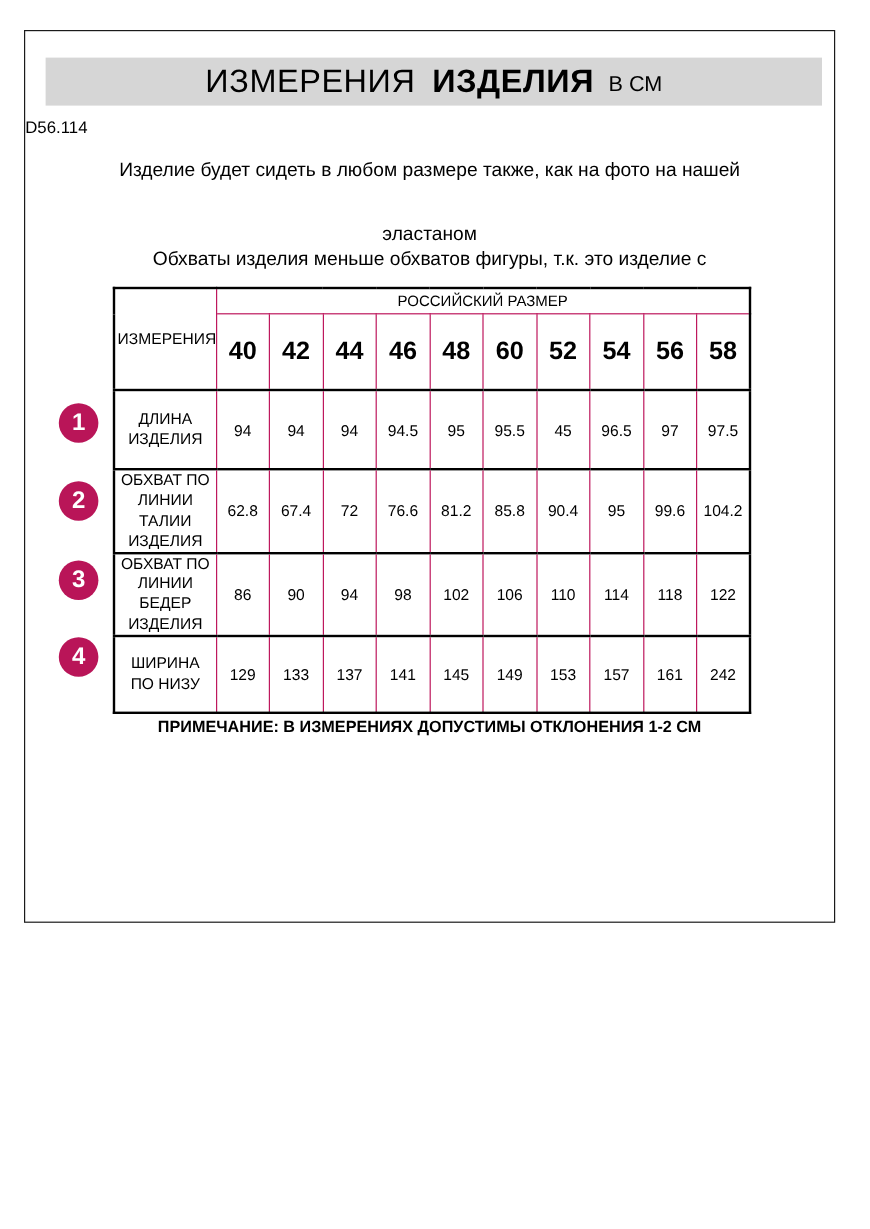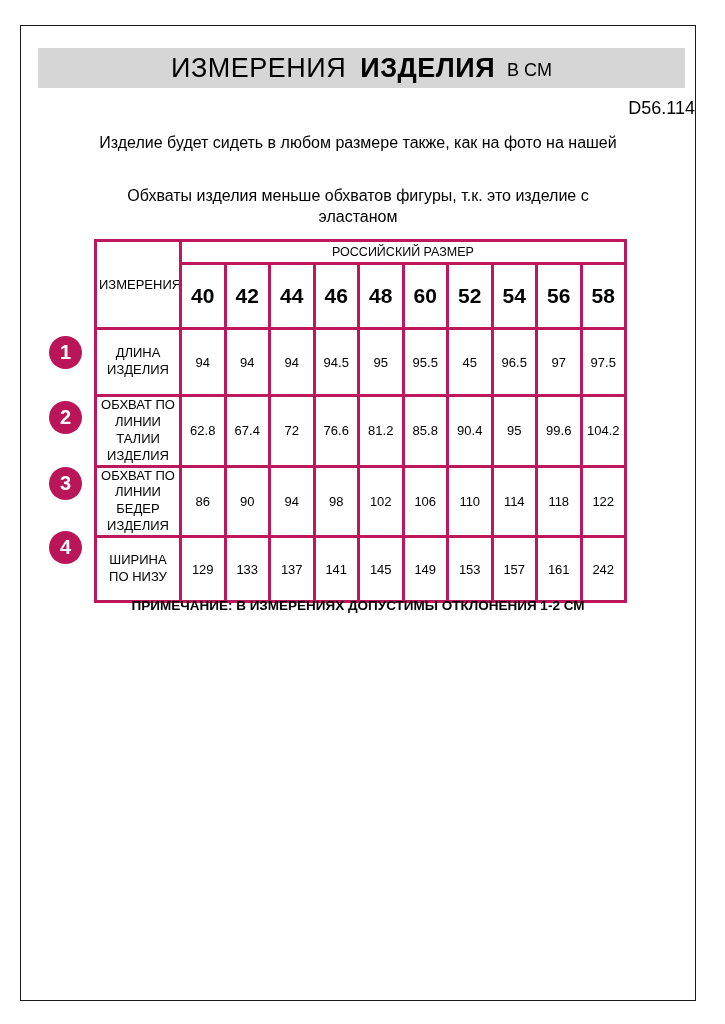--- a/index.html
+++ b/index.html
@@ -14,21 +14,21 @@
     width: 725px;
     height: 1024px;
     background: #ffffff;
     overflow: hidden;
   }
   .page-frame {
     position: absolute;
     left: 20px;
     top: 25px;
     width: 676px;
-    height: 976px;
+    height: 744px;
     border: 1.5px solid #1a1a1a;
     box-sizing: border-box;
     background: #ffffff;
   }
   .title-band {
     position: absolute;
     left: 17px;
     top: 22px;
     width: 647px;
     height: 40px;
@@ -52,22 +52,22 @@
     font-size: 18px;
     font-weight: 400;
     margin-left: 12px;
     padding-top: 4px;
   }
   .product-code {
     position: absolute;
     left: 0;
     top: 72px;
     width: 100%;
-    text-align: right;
-    font-size: 18px;
+    text-align: left;
+    font-size: 14px;
   }
   .intro-par {
     position: absolute;
     left: 72px;
     width: 530px;
     text-align: center;
     font-size: 16px;
     line-height: 21px;
   }
   .intro-par.p1 { top: 106px; }
@@ -78,21 +78,21 @@
     top: 213px;
     width: 530px;
   }
   table.size-table {
     border-collapse: collapse;
     table-layout: fixed;
     width: 530px;
     border: 2px solid #000;
   }
   table.size-table td {
-    border: 3px solid #be185d;
+    border: 1px solid #be185d;
     text-align: center;
     vertical-align: middle;
     padding: 0 2px;
     overflow: hidden;
   }
   .group-cell { height: 20px; font-size: 12.5px; }
   .corner-cell { font-size: 13px; }
   .size-cell { height: 62px; font-size: 21px; font-weight: 700; }
   tr.data-row td { border-top: 2px solid #000; font-size: 13px; }
   td.rowlabel { font-size: 11.5px; line-height: 1.3; }
@@ -139,22 +139,22 @@
       <span class="t-units">В СМ</span>
     </div>
 
     <div class="product-code">D56.114</div>
 
     <div class="intro-par p1">
       <div>Изделие будет сидеть в любом размере также, как на фото на нашей</div>
     </div>
 
     <div class="intro-par p2">
+      <div>эластаном</div>
       <div>Обхваты изделия меньше обхватов фигуры, т.к. это изделие с</div>
-      <div>эластаном</div>
     </div>
 
     <div class="table-wrap">
 
       <div class="marker m1">1</div>
       <div class="marker m2">2</div>
       <div class="marker m3">3</div>
       <div class="marker m4">4</div>
 
       <table class="size-table">

